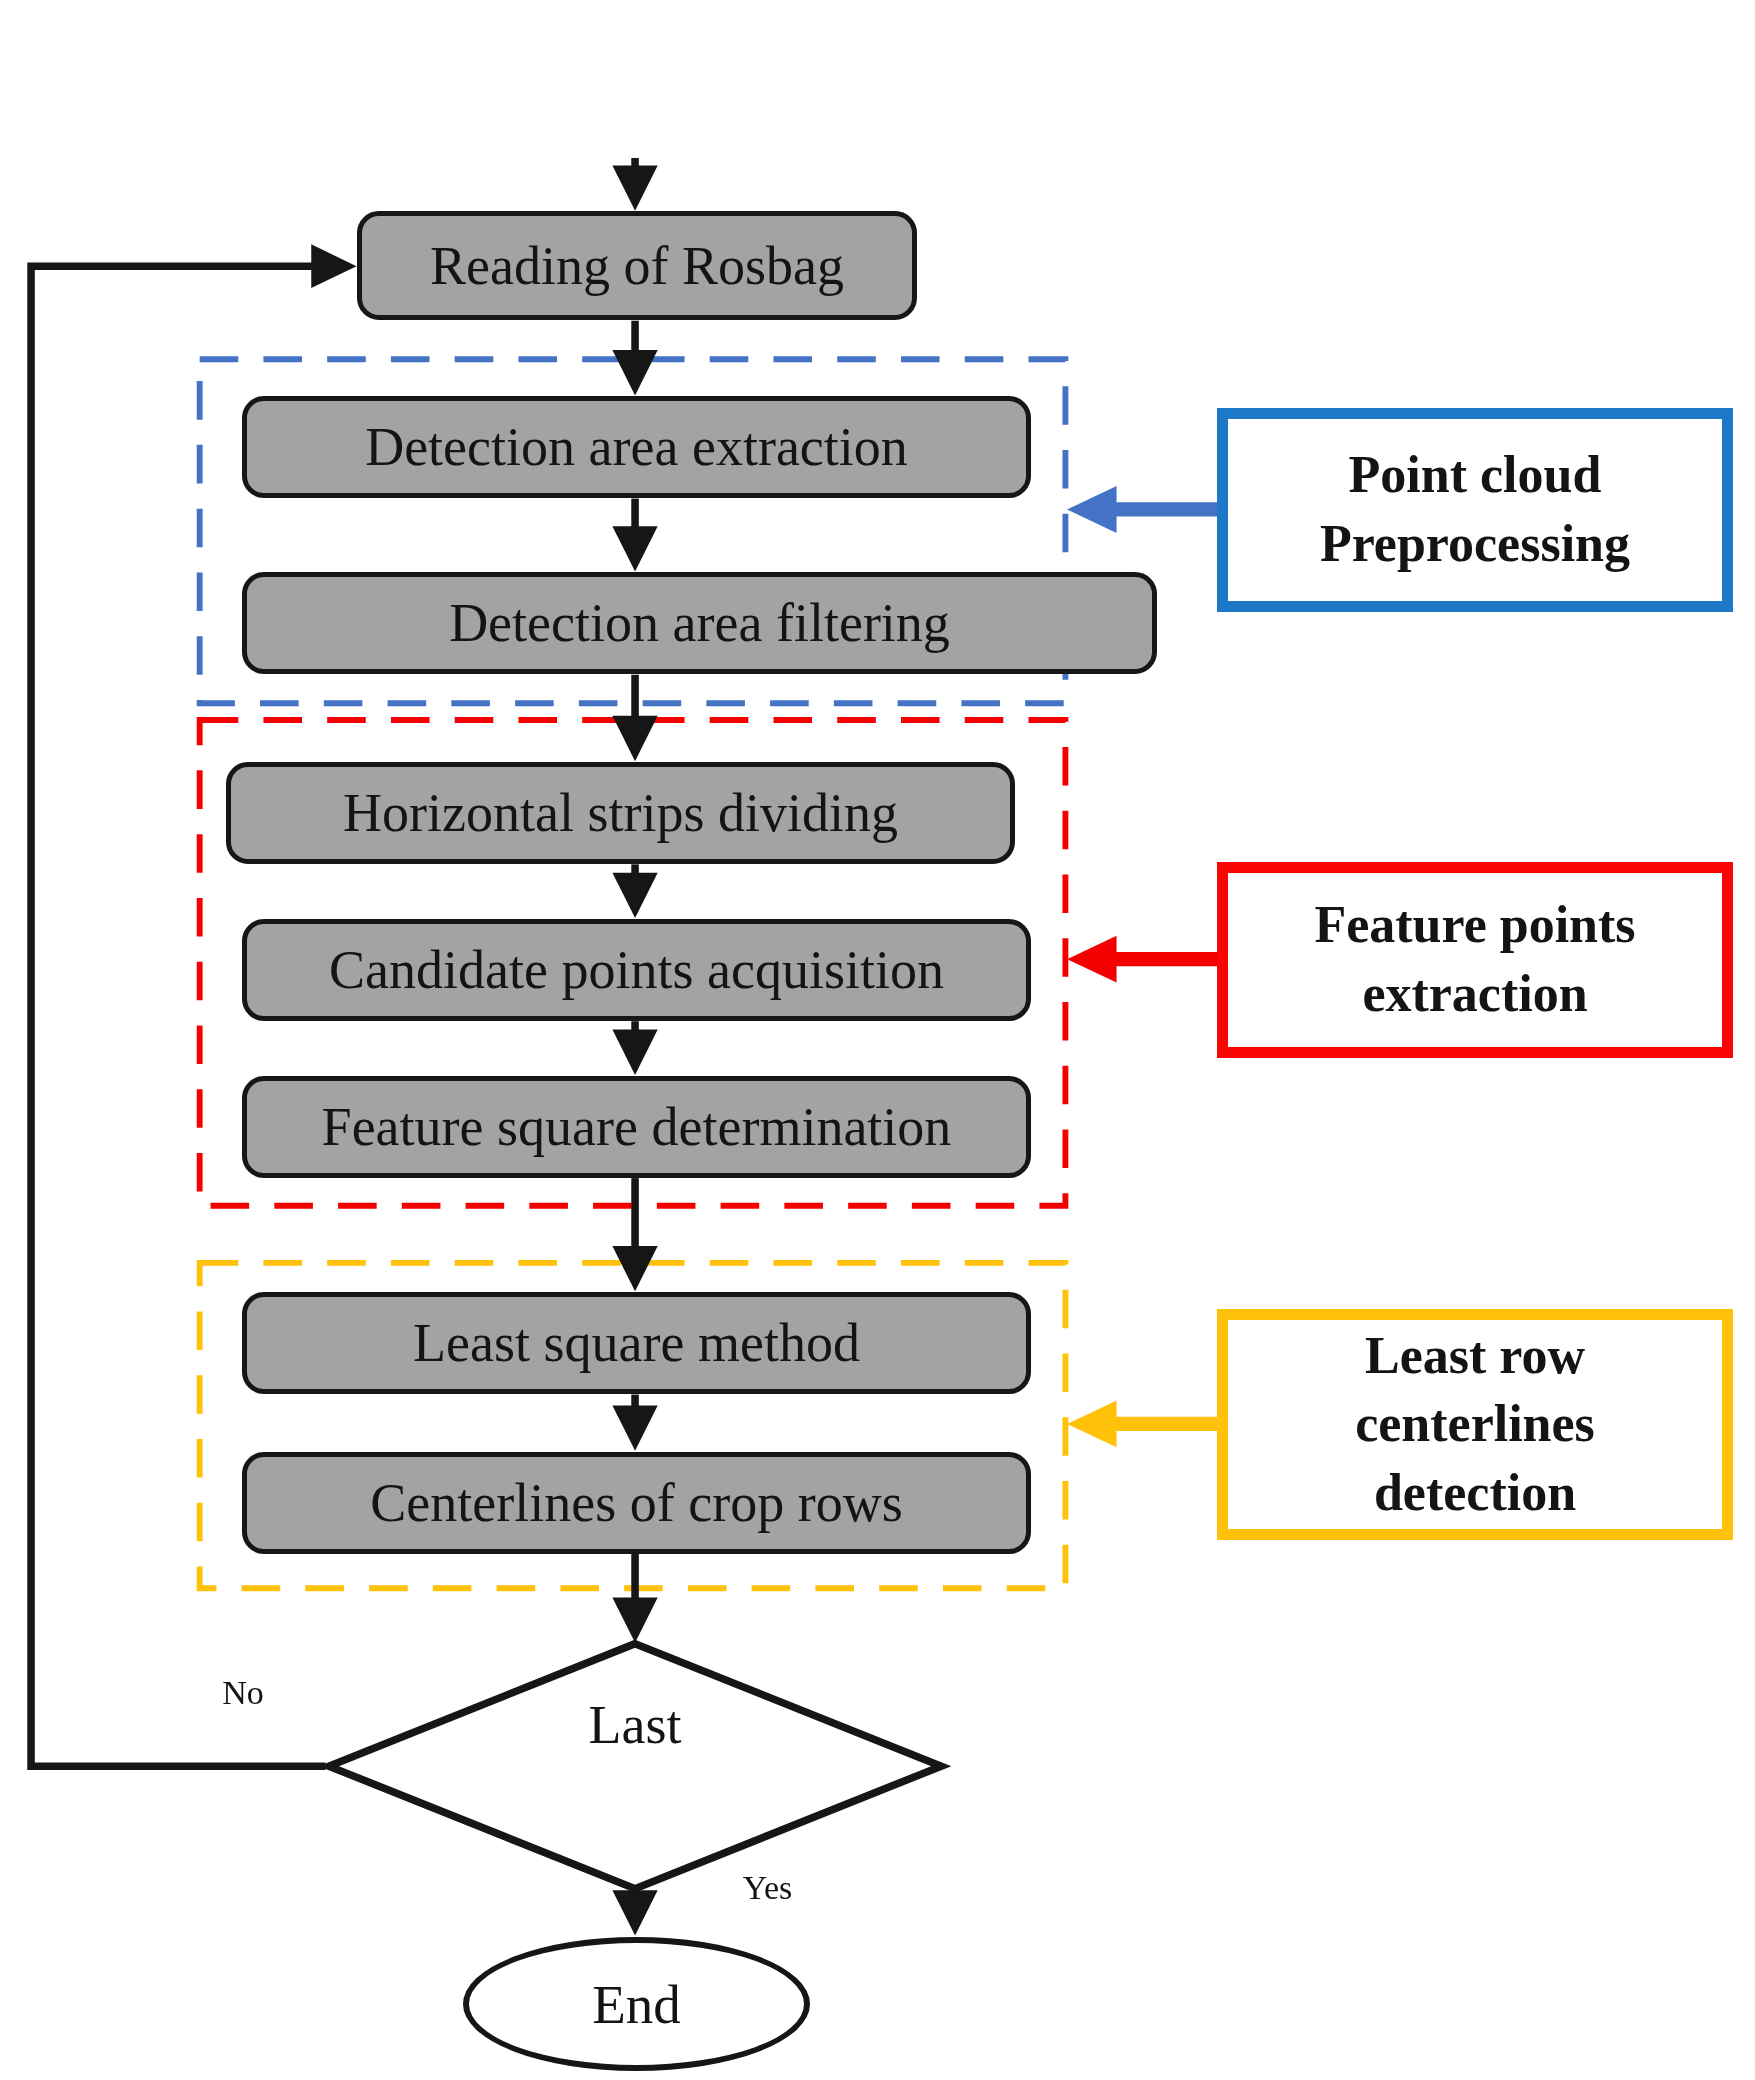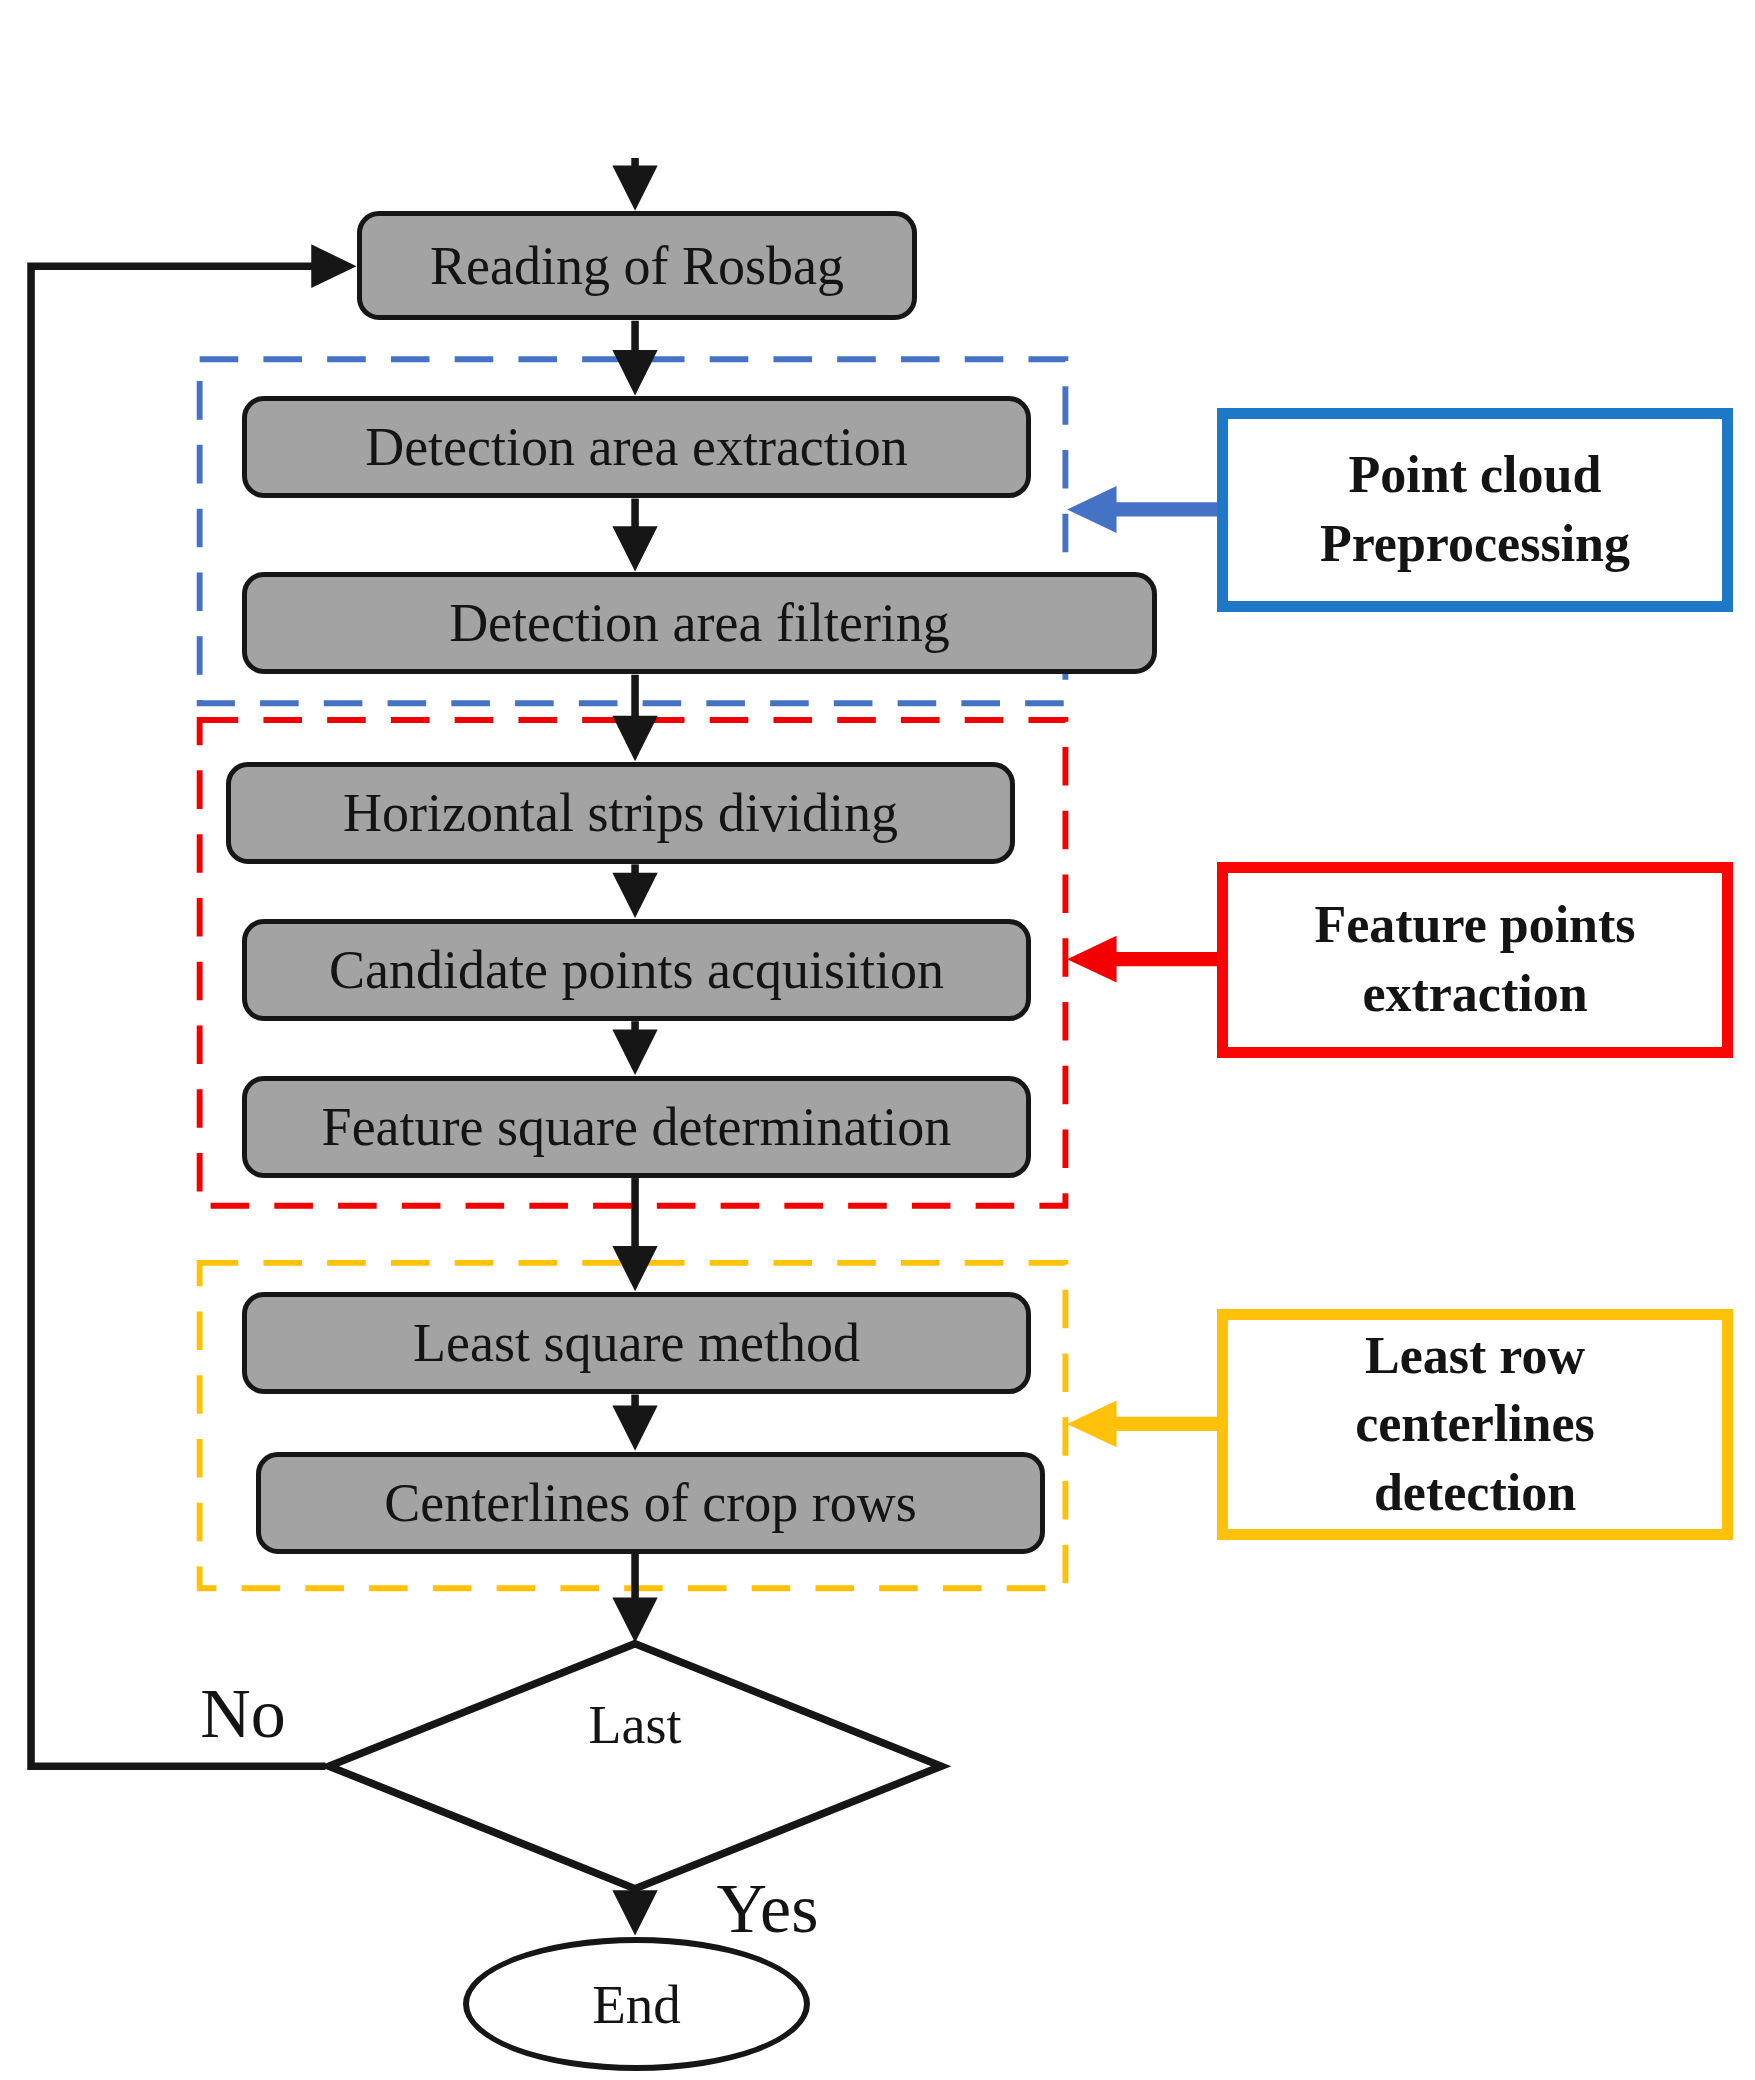--- a/index.html
+++ b/index.html
@@ -37,21 +37,21 @@
     background:#ffffff;
     display:flex;flex-direction:column;align-items:center;justify-content:center;
     font-size:52px;font-weight:bold;
     line-height:1.32;
     text-align:center;
     box-sizing:border-box;
   }
   .stage-label span{display:block;}
   .float-label{
     position:absolute;
-    font-size:70px;
+    font-size:34px;
     text-align:center;
   }
   .diamond-text{
     position:absolute;
     left:467px;top:1690px;width:336px;
     font-size:54px;line-height:1.3;
     text-align:center;
   }
   .diamond-text span{display:block;}
 </style>
@@ -130,21 +130,21 @@
   </div>
 
   <div class="box" style="left:242px;top:1076px;width:789px;height:102px;">
     <span>Feature square determination</span>
   </div>
 
   <div class="box" style="left:242px;top:1292px;width:789px;height:102px;">
     <span>Least square method</span>
   </div>
 
-  <div class="box" style="left:256px;top:1452px;width:789px;height:102px;">
+  <div class="box" style="left:242px;top:1452px;width:789px;height:102px;">
     <span>Centerlines of crop rows</span>
   </div>
 
   <div class="diamond-text">
     <span>Last</span>
   </div>
 
   <div class="float-label" style="left:180px;top:1674px;width:126px;">No</div>
   <div class="float-label" style="left:696px;top:1869px;width:143px;">Yes</div>
 

